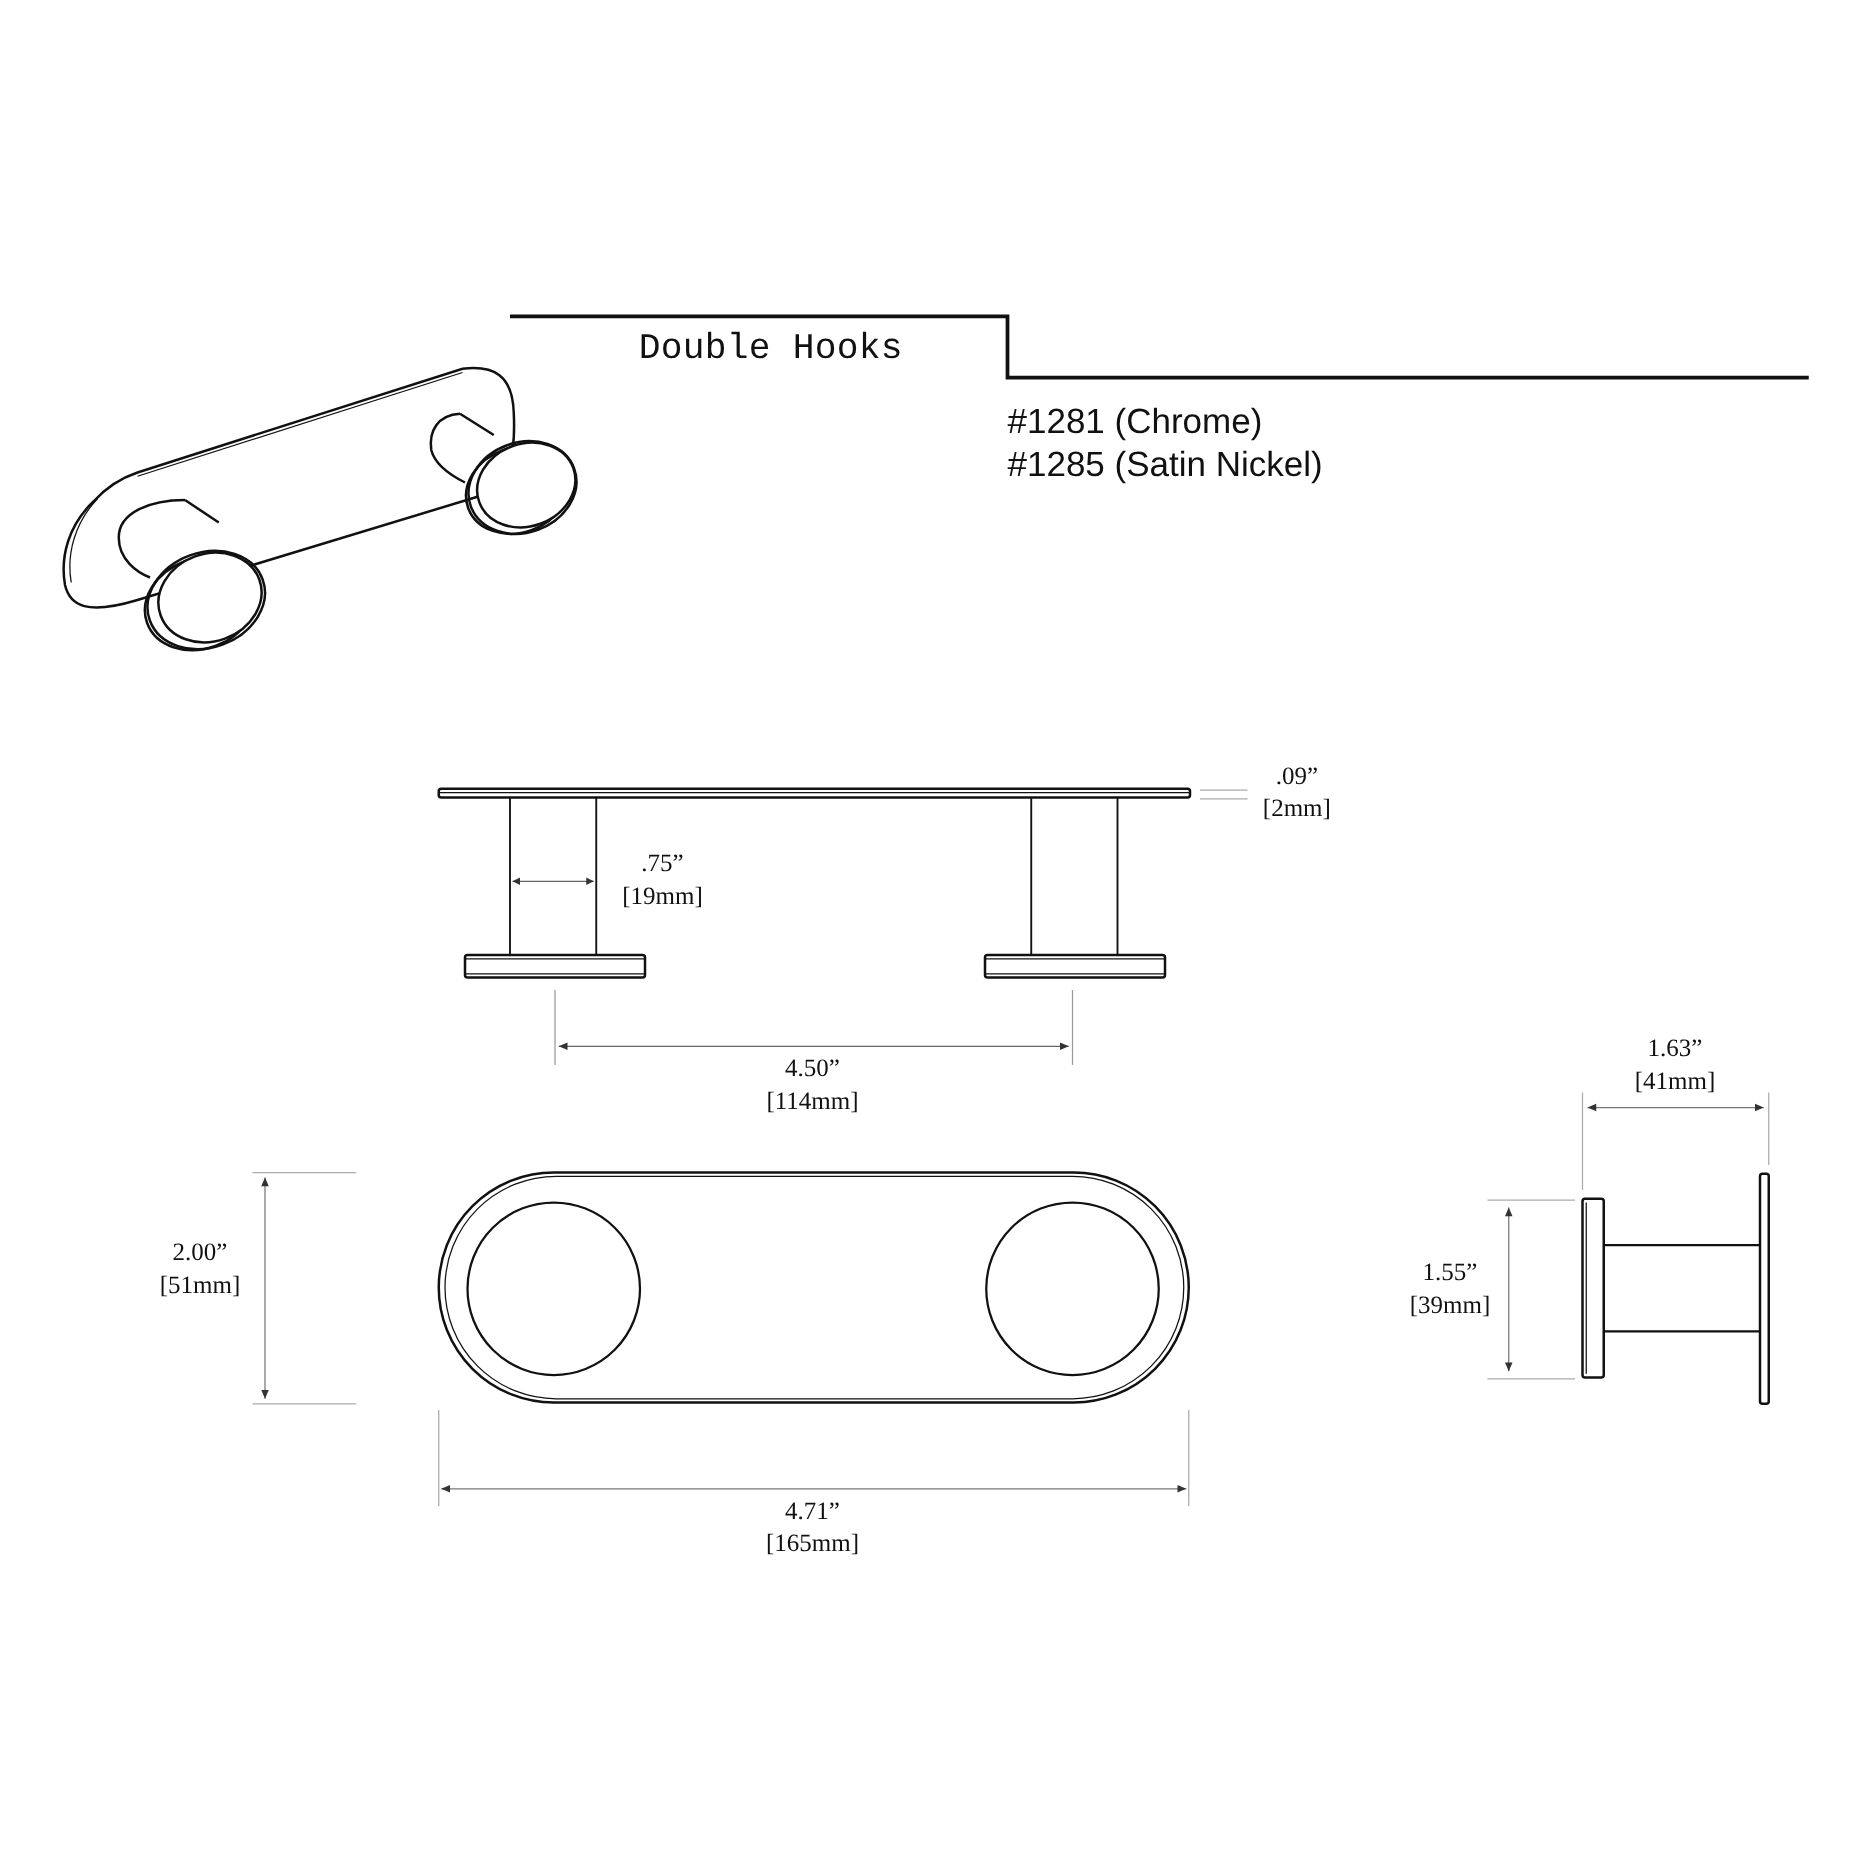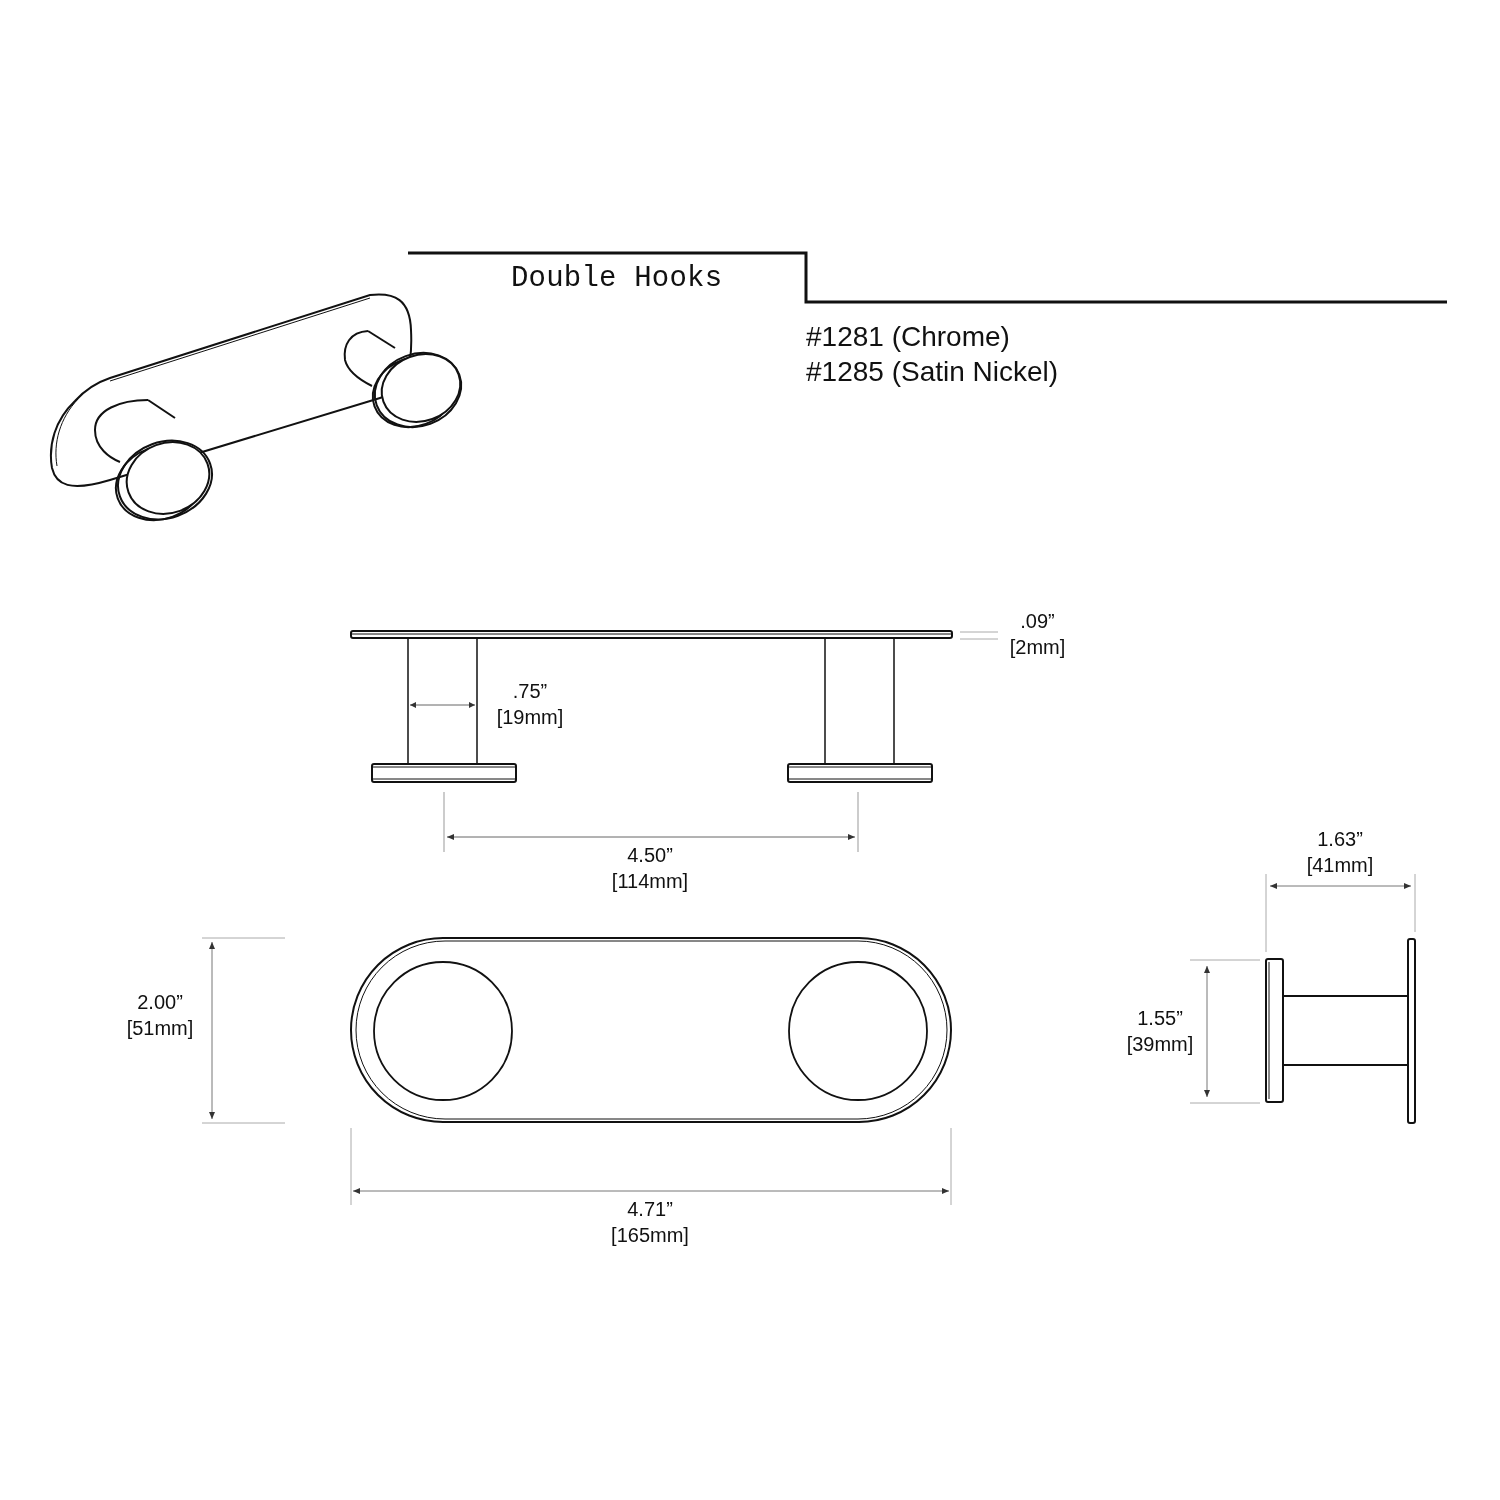--- a/index.html
+++ b/index.html
@@ -1,21 +1,21 @@
 <!DOCTYPE html>
 <html><head>
 <meta charset="utf-8">
 <style>
   html, body { margin: 0; padding: 0; background: #ffffff; }
   body { width: 1500px; height: 1500px; position: relative; overflow: hidden;
          font-family: "Liberation Sans", sans-serif; color: #111; }
   .abs { position: absolute; }
   .title { left: 511px; top: 262px; font-size: 29px; letter-spacing: 0.2px; font-family: Liberation Mono, monospace; }
   .sku { left: 806px; font-size: 28px; line-height: 34px; }
-  .dim { position: absolute; text-align: center; font-size: 20px; line-height: 26px; color: #111; white-space: nowrap; }
+  .dim { position: absolute; text-align: center; font-size: 20px; line-height: 26px; color: #111; white-space: nowrap; font-family: Liberation Serif, serif; }
   svg.drawing { position: absolute; left: 0; top: 0; }
 </style>
 </head>
 <body>
 
 <svg class="drawing" width="1500" height="1500">
 
   <polyline points="408,253 806,253 806,302 1447,302" fill="none" stroke="#111" stroke-width="3"></polyline>
 
   <g fill="none" stroke="#111" stroke-width="2">

